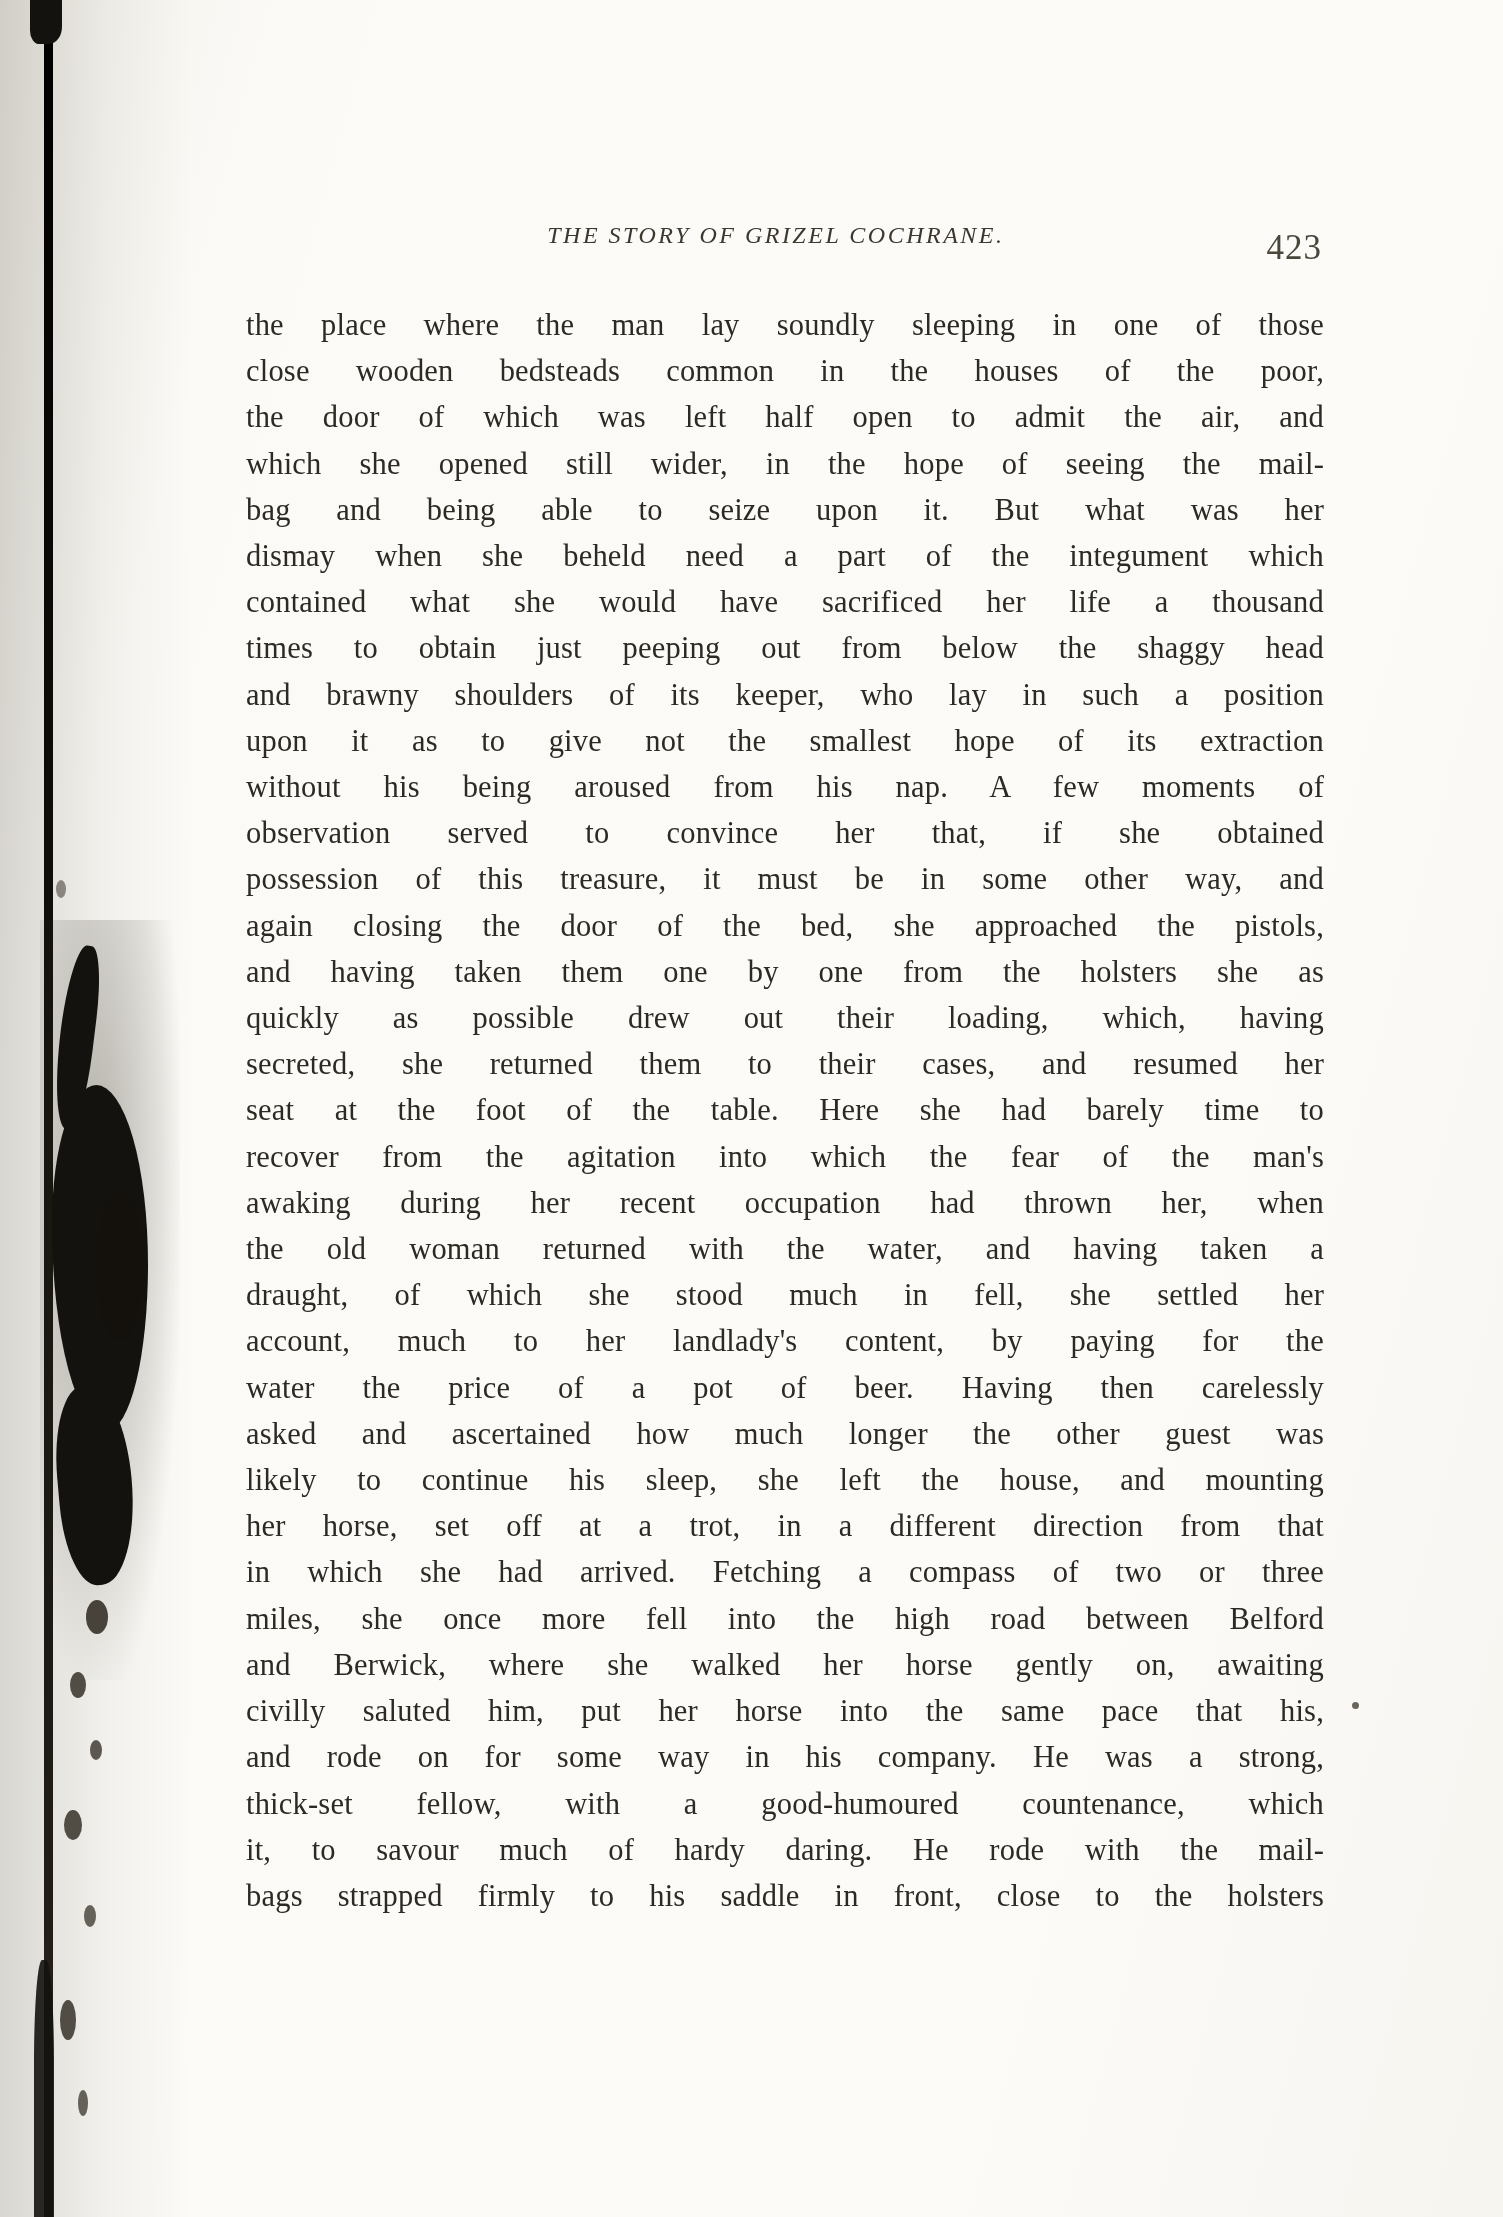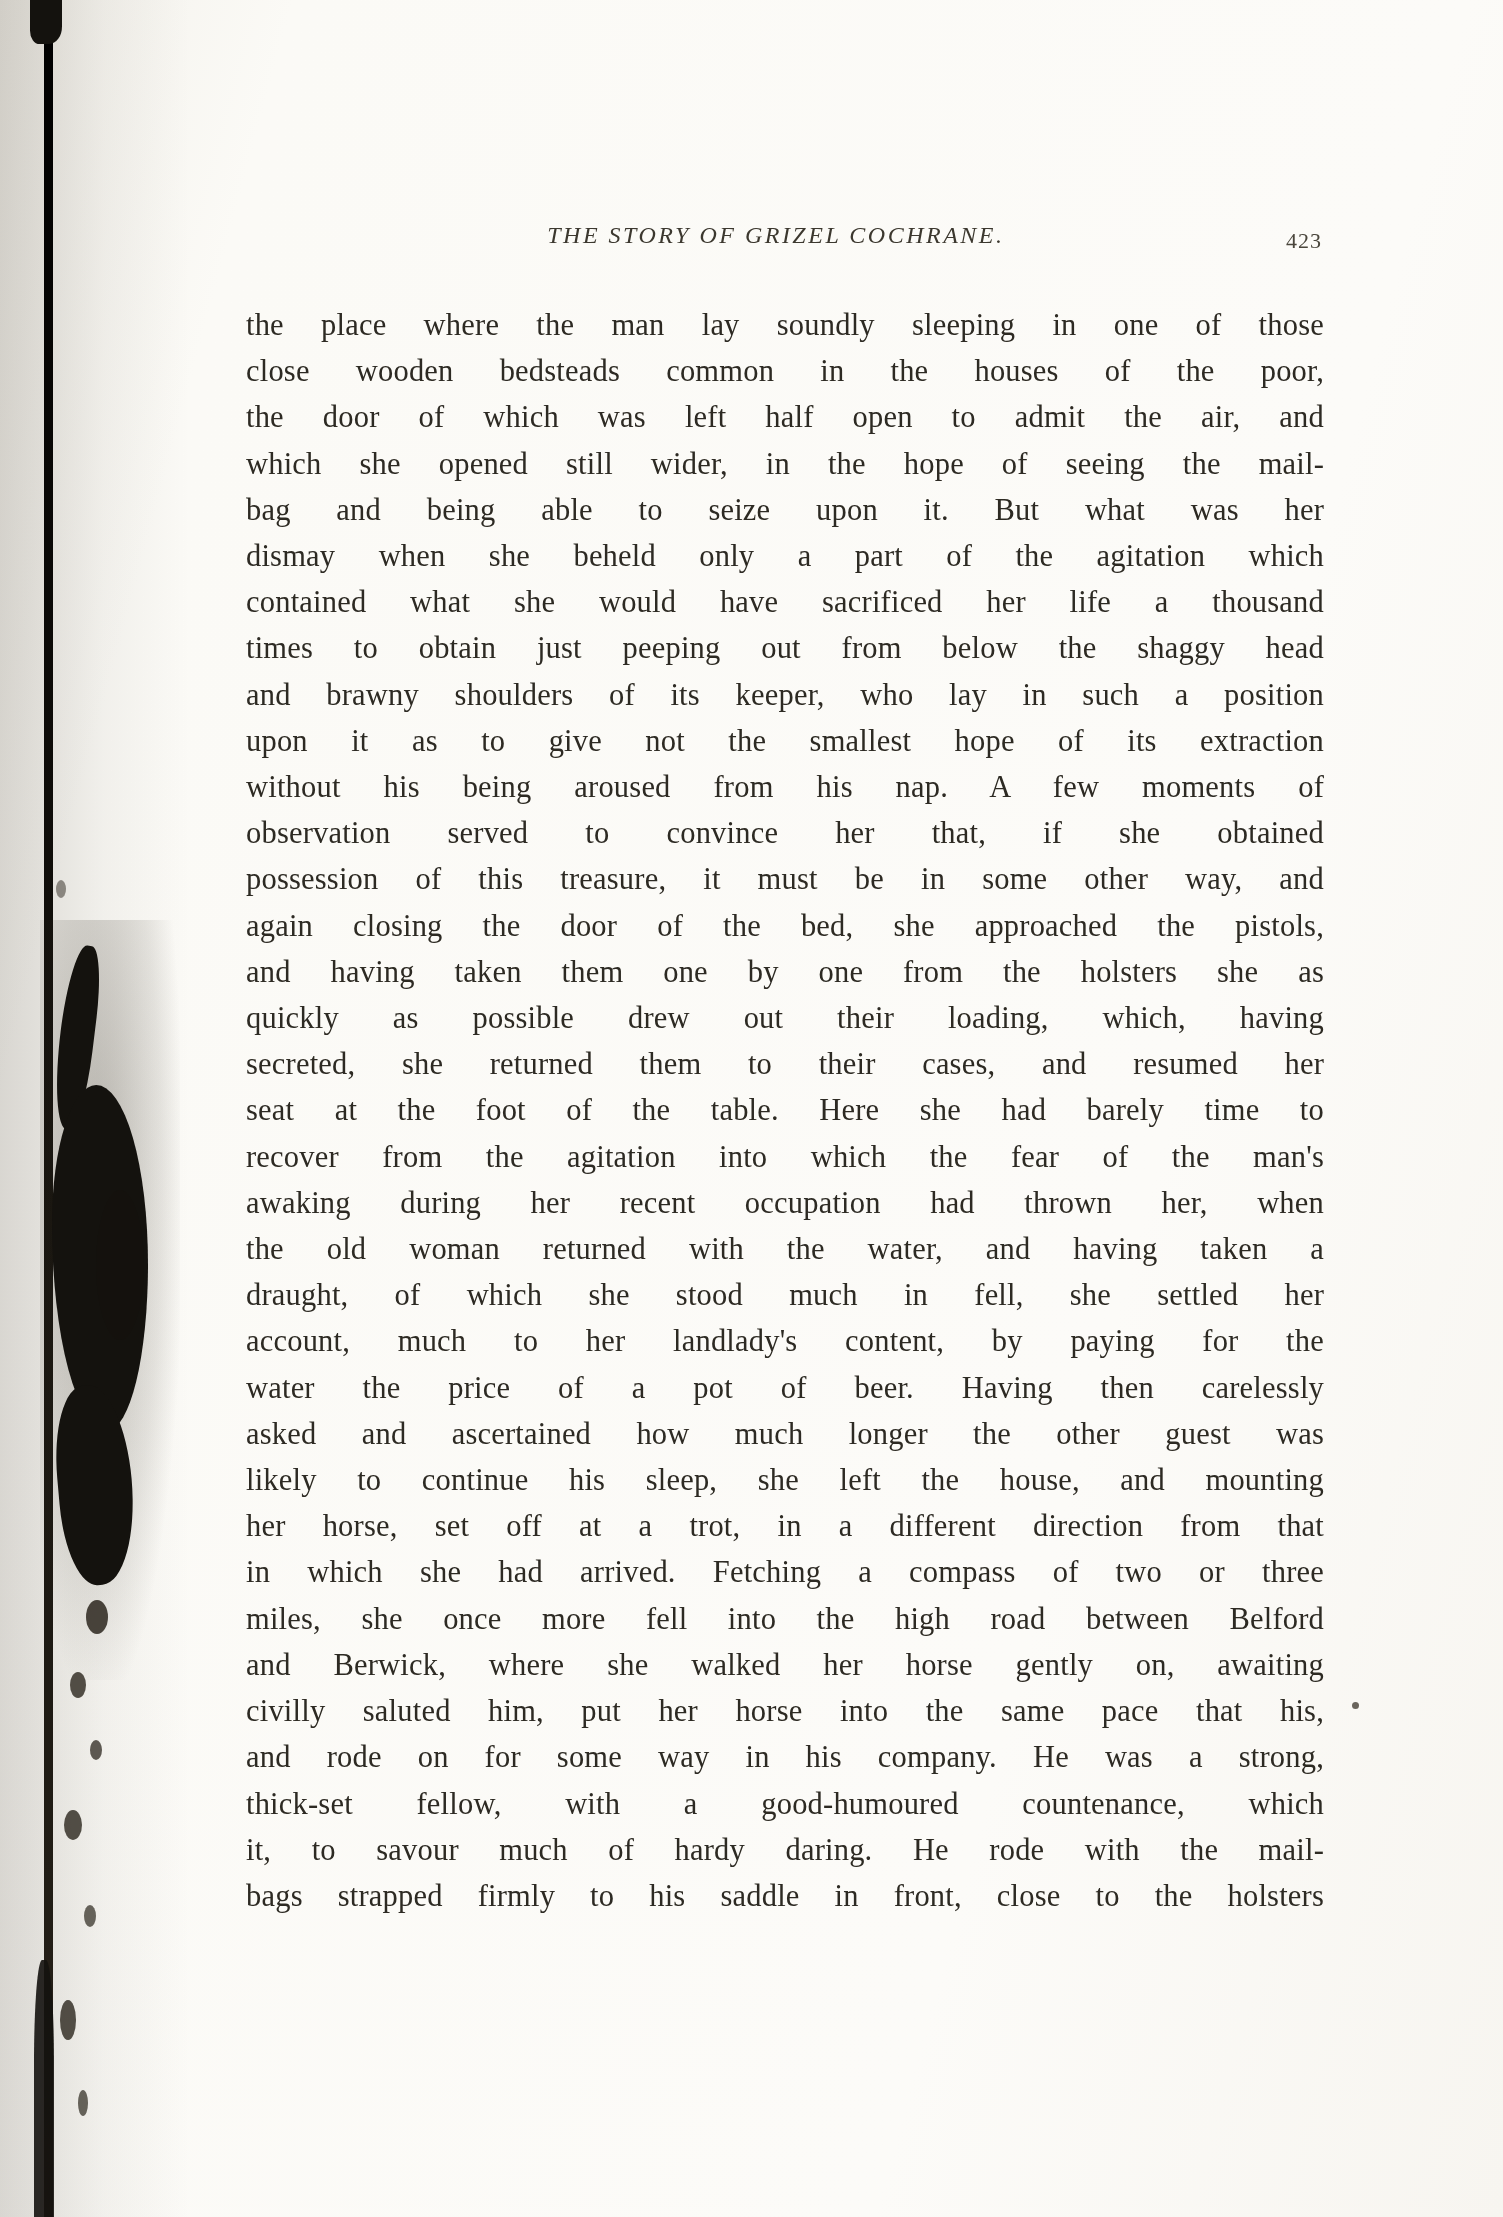--- a/index.html
+++ b/index.html
@@ -68,21 +68,21 @@
     transform: translateX(-52%);
     font-style: italic;
     font-size: 24px;
     letter-spacing: 2.5px;
     white-space: nowrap;
     color: #3c382f;
   }
   .pagenum {
     position: absolute;
     right: 2px; top: 6px;
-    font-size: 22px;
+    font-size: 35px;
     letter-spacing: 1px;
     color: #4a463c;
   }
   .body-text {
     margin-top: 28px;
     font-size: 30.5px;
     color: #2d2a23;
   }
   .line {
     text-align: justify;
@@ -122,21 +122,21 @@
     <div class="header">
       <span class="title">THE STORY OF GRIZEL COCHRANE.</span>
       <span class="pagenum">423</span>
     </div>
     <div class="body-text" id="body-text">
         <div class="line">the place where the man lay soundly sleeping in one of those</div>
         <div class="line">close wooden bedsteads common in the houses of the poor,</div>
         <div class="line">the door of which was left half open to admit the air, and</div>
         <div class="line">which she opened still wider, in the hope of seeing the mail-</div>
         <div class="line">bag and being able to seize upon it.  But what was her</div>
-        <div class="line">dismay when she beheld only a part of the agitation which</div>
+        <div class="line">dismay when she beheld need a part of the integument which</div>
         <div class="line">contained what she would have sacrificed her life a thousand</div>
         <div class="line">times to obtain just peeping out from below the shaggy head</div>
         <div class="line">and brawny shoulders of its keeper, who lay in such a position</div>
         <div class="line">upon it as to give not the smallest hope of its extraction</div>
         <div class="line">without his being aroused from his nap.  A few moments of</div>
         <div class="line">observation served to convince her that, if she obtained</div>
         <div class="line">possession of this treasure, it must be in some other way, and</div>
         <div class="line">again closing the door of the bed, she approached the pistols,</div>
         <div class="line">and having taken them one by one from the holsters she as</div>
         <div class="line">quickly as possible drew out their loading, which, having</div>

